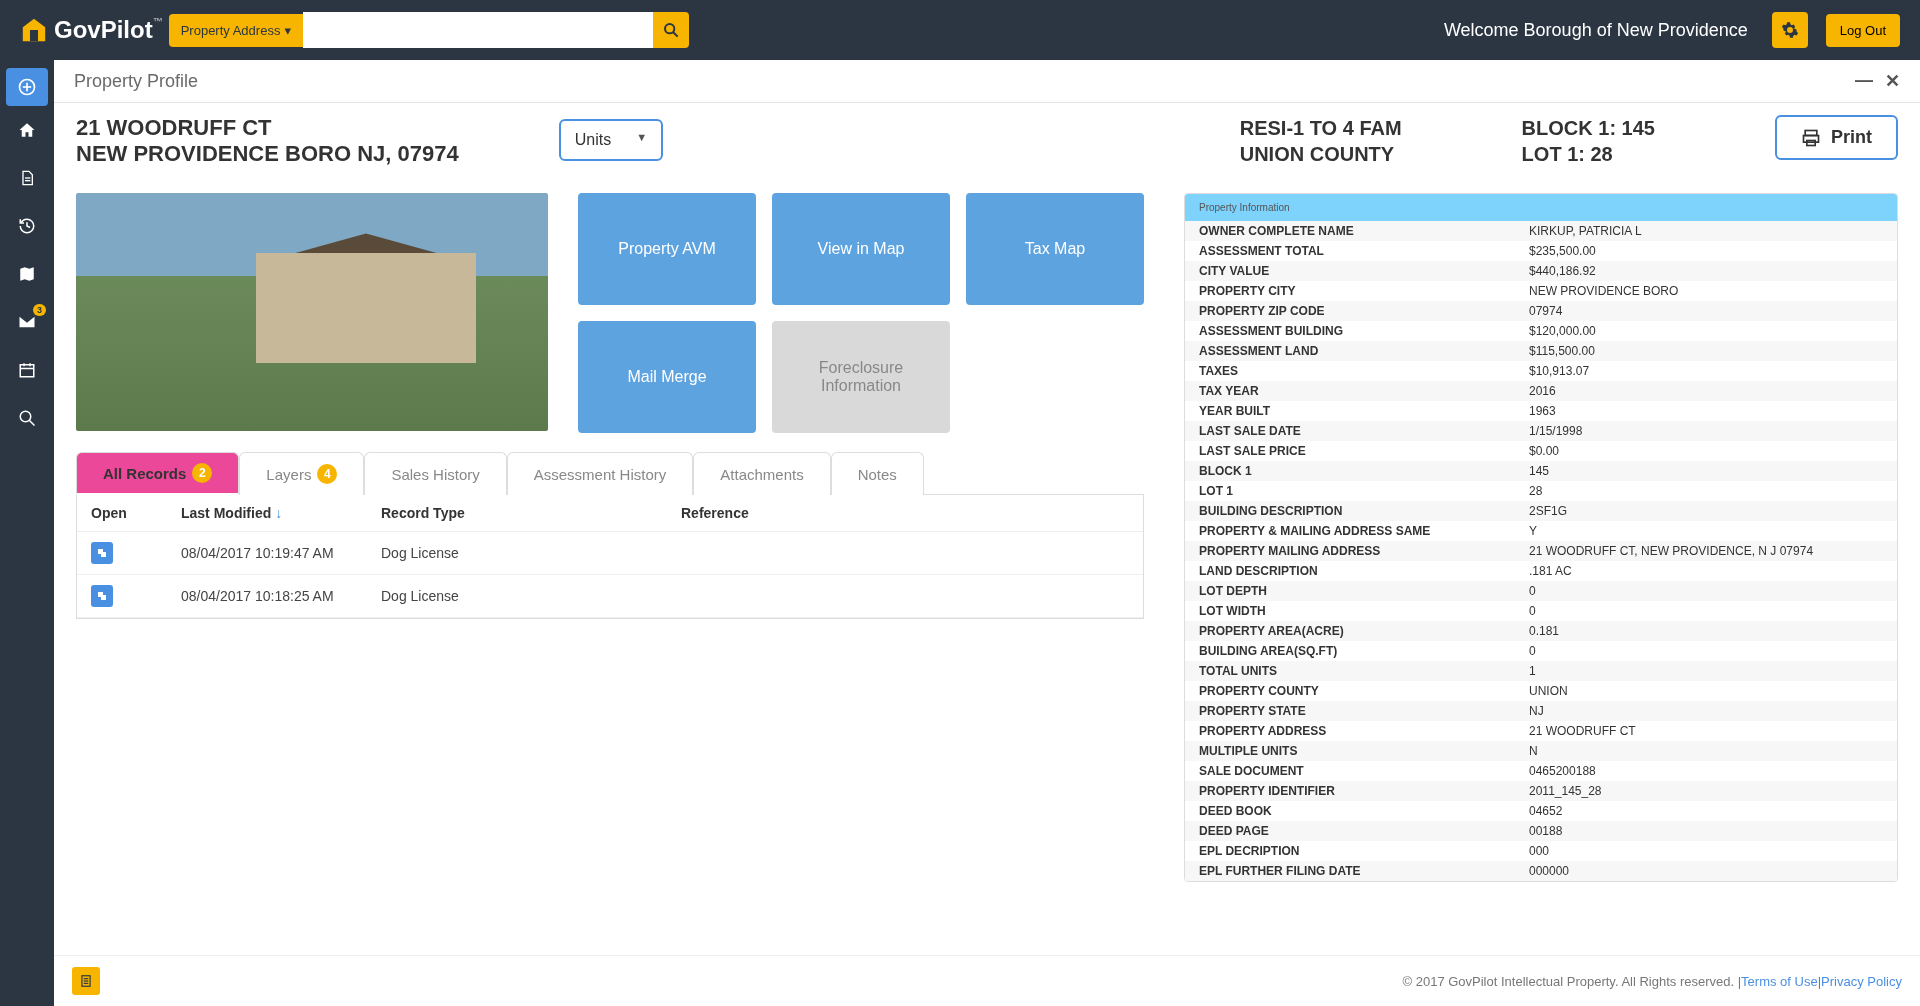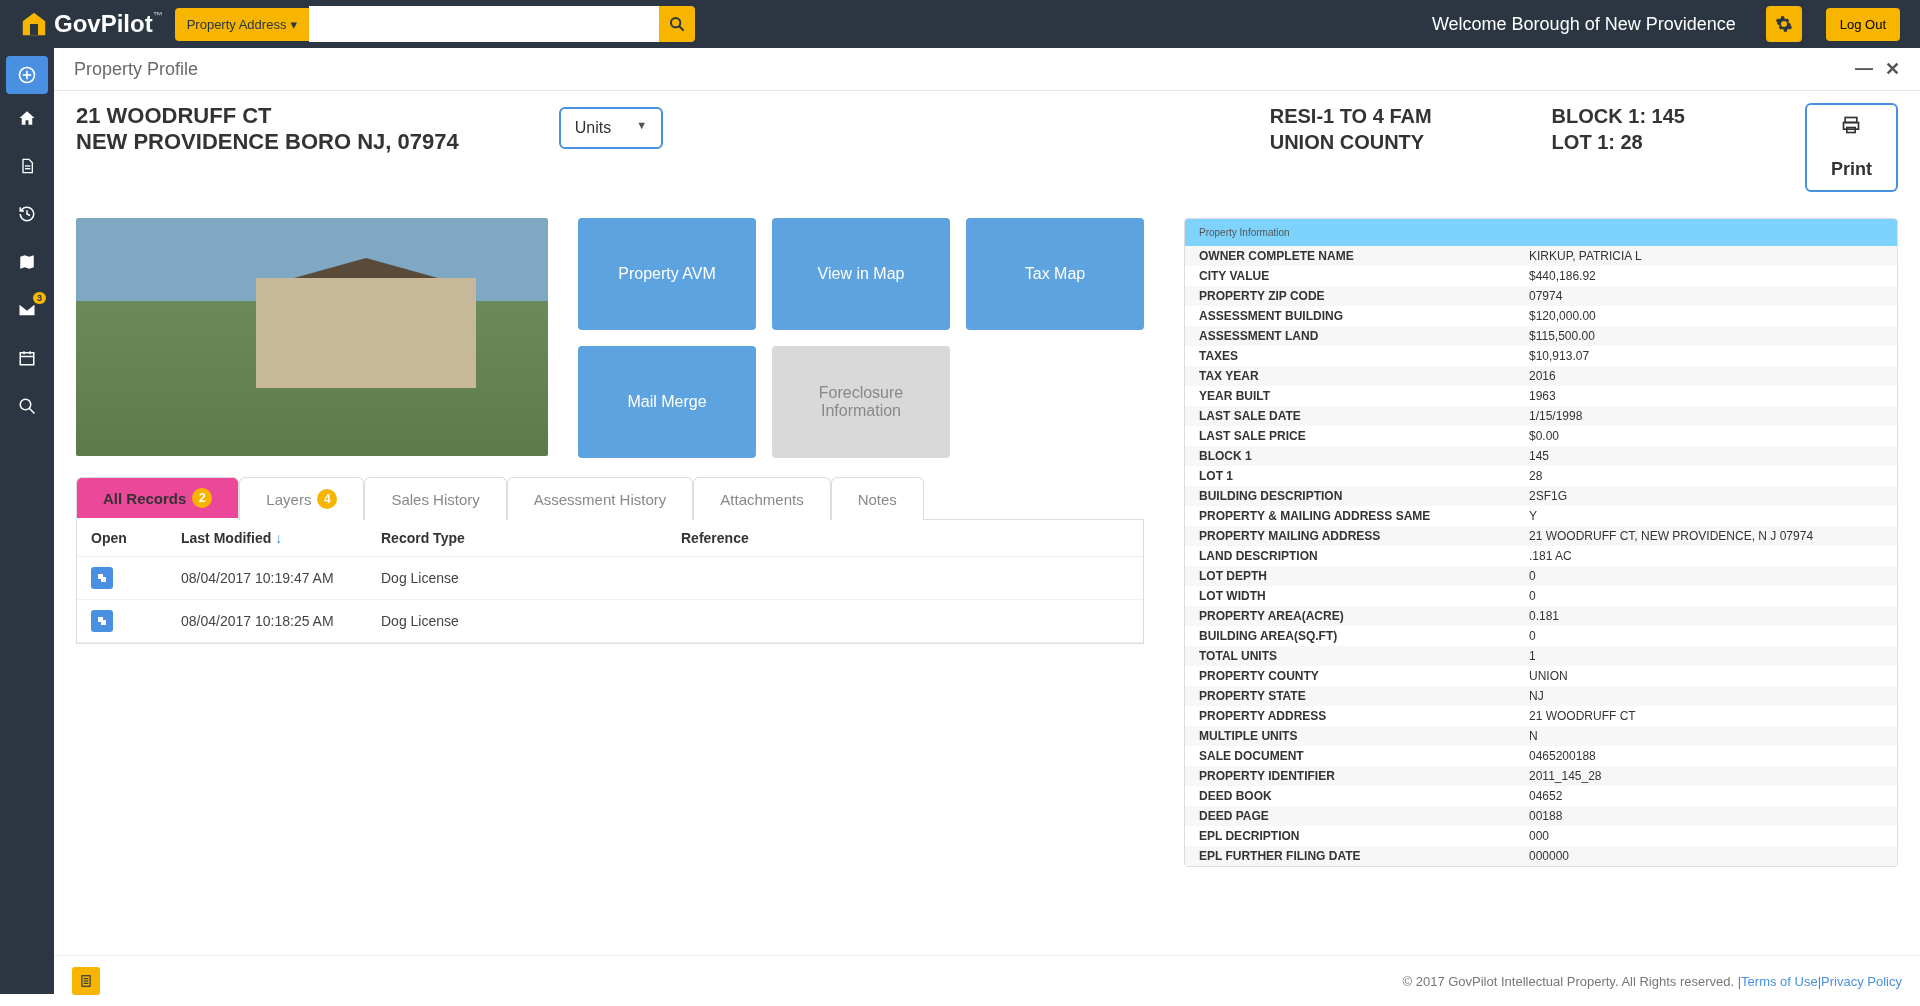--- a/index.html
+++ b/index.html
@@ -1,18 +1,18 @@
 <!DOCTYPE html>
 <html><head>
 <meta charset="utf-8">
 <style>
 * { margin: 0; padding: 0; box-sizing: border-box; font-family: -apple-system, BlinkMacSystemFont, "Segoe UI", Helvetica, Arial, sans-serif; }
 body { background: #fff; width: 1920px; height: 1006px; overflow: hidden; }
 
-.topbar { height: 48px; background: #2b3642; display: flex; align-items: center; padding: 0 20px; gap: 12px; }
+.topbar { height: 60px; background: #2b3642; display: flex; align-items: center; padding: 0 20px; gap: 6px; }
 .logo { display: flex; align-items: center; gap: 6px; }
 .logo-icon { width: 28px; height: 28px; background: #f7b500; border-radius: 3px; position: relative; clip-path: polygon(50% 10%, 90% 40%, 90% 90%, 10% 90%, 10% 40%); }
 .logo-icon::after { content:''; position:absolute; left:35%; top:50%; width:30%; height:40%; background:#2b3642;}
 .logo-text { color: #fff; font-size: 24px; font-weight: 600; }
 .logo-tm { color:#aaa; font-size:10px; vertical-align: top;}
 .search-area { display: flex; align-items: center; }
 .addr-dropdown { background: #f7b500; color:#2b3642; font-size:13px; font-weight:500; padding: 9px 12px; border-radius:4px 0 0 4px; cursor:pointer; display:flex; align-items:center; gap:4px;}
 .search-input { width: 350px; height: 36px; border: none; padding: 0 10px; font-size:14px;}
 .search-btn { background:#f7b500; border:none; width:36px; height:36px; border-radius:0 4px 4px 0; cursor:pointer; display:flex; align-items:center; justify-content:center;}
 .topbar-spacer { flex: 1; }
@@ -32,21 +32,21 @@
 .window-controls { display:flex; gap:12px; color:#555; }
 .window-controls span { cursor:pointer; font-weight:bold; font-size:18px;}
 
 .profile-header { display:flex; padding:12px 22px 18px; border-bottom:0; gap: 40px; align-items:flex-start;}
 .addr-block h1 { font-size:22px; font-weight:700; color:#333;}
 .addr-block h2 { font-size:22px; font-weight:700; color:#333; line-height:1.2;}
 .units-select { border:2px solid #4a90e2; border-radius:6px; padding:10px 50px 10px 14px; font-size:16px; color:#333; background:#fff; cursor:pointer; position:relative; margin-left:60px; margin-top:4px;}
 .units-select::after { content:'▼'; position:absolute; right:14px; font-size:11px; color:#555;}
 .prof-right { margin-left:auto; display:flex; align-items:flex-start; gap:120px;}
 .prof-block div { font-size:20px; font-weight:700; color:#333; line-height:1.3;}
-.print-btn { border:2px solid #4a90e2; border-radius:6px; padding:10px 24px; background:#fff; font-size:18px; font-weight:600; color:#333; cursor:pointer; display:flex; align-items:center; gap:24px;flex-direction:column;}
+.print-btn { border:2px solid #4a90e2; border-radius:6px; padding:10px 24px; background:#fff; font-size:18px; font-weight:600; color:#333; cursor:pointer; display:flex; align-items:center; gap:10px;}
 
 .profile-body { display:flex; padding: 8px 22px 0 22px; gap:40px;}
 .left-col { width: 1068px; display:flex; flex-direction:column;}
 .image-actions { display:flex; gap:30px;}
 .prop-image { width:520px; height:238px; background: linear-gradient(#7ea8c4 0%, #7ea8c4 35%, #6b8a5a 35%, #5d7a4c 100%); border-radius:2px; position:relative;}
 .house { position:absolute; left:180px; top:60px; width:220px; height:110px; background:#c8b89a;}
 .roof { position:absolute; left:170px; top:40px; width:240px; height:30px; background:#5a4a3a; clip-path: polygon(5% 100%, 50% 0, 95% 100%);}
 .action-grid { display:grid; grid-template-columns: repeat(3, 178px); grid-template-rows: repeat(2, 112px); gap:16px 16px;}
 .action-btn { background:#5da3e0; color:#fff; border:none; border-radius:4px; font-size:16px; cursor:pointer; text-align:center; padding:10px;}
 .action-btn.disabled { background:#d9d9d9; color:#888;}
@@ -266,22 +266,30 @@
 
       <div class="right-col">
         <div class="info-panel">
           <div class="info-header">Property Information</div>
           <div class="info-body" id="info-body">
               <div class="info-row">
                 <div class="info-label">OWNER COMPLETE NAME</div>
                 <div class="info-value">KIRKUP, PATRICIA L</div>
               </div>
               <div class="info-row">
+                <div class="info-label">ASSESSMENT TOTAL</div>
+                <div class="info-value">$235,500.00</div>
+              </div>
+              <div class="info-row">
                 <div class="info-label">CITY VALUE</div>
                 <div class="info-value">$440,186.92</div>
+              </div>
+              <div class="info-row">
+                <div class="info-label">PROPERTY CITY</div>
+                <div class="info-value">NEW PROVIDENCE BORO</div>
               </div>
               <div class="info-row">
                 <div class="info-label">PROPERTY ZIP CODE</div>
                 <div class="info-value">07974</div>
               </div>
               <div class="info-row">
                 <div class="info-label">ASSESSMENT BUILDING</div>
                 <div class="info-value">$120,000.00</div>
               </div>
               <div class="info-row">

